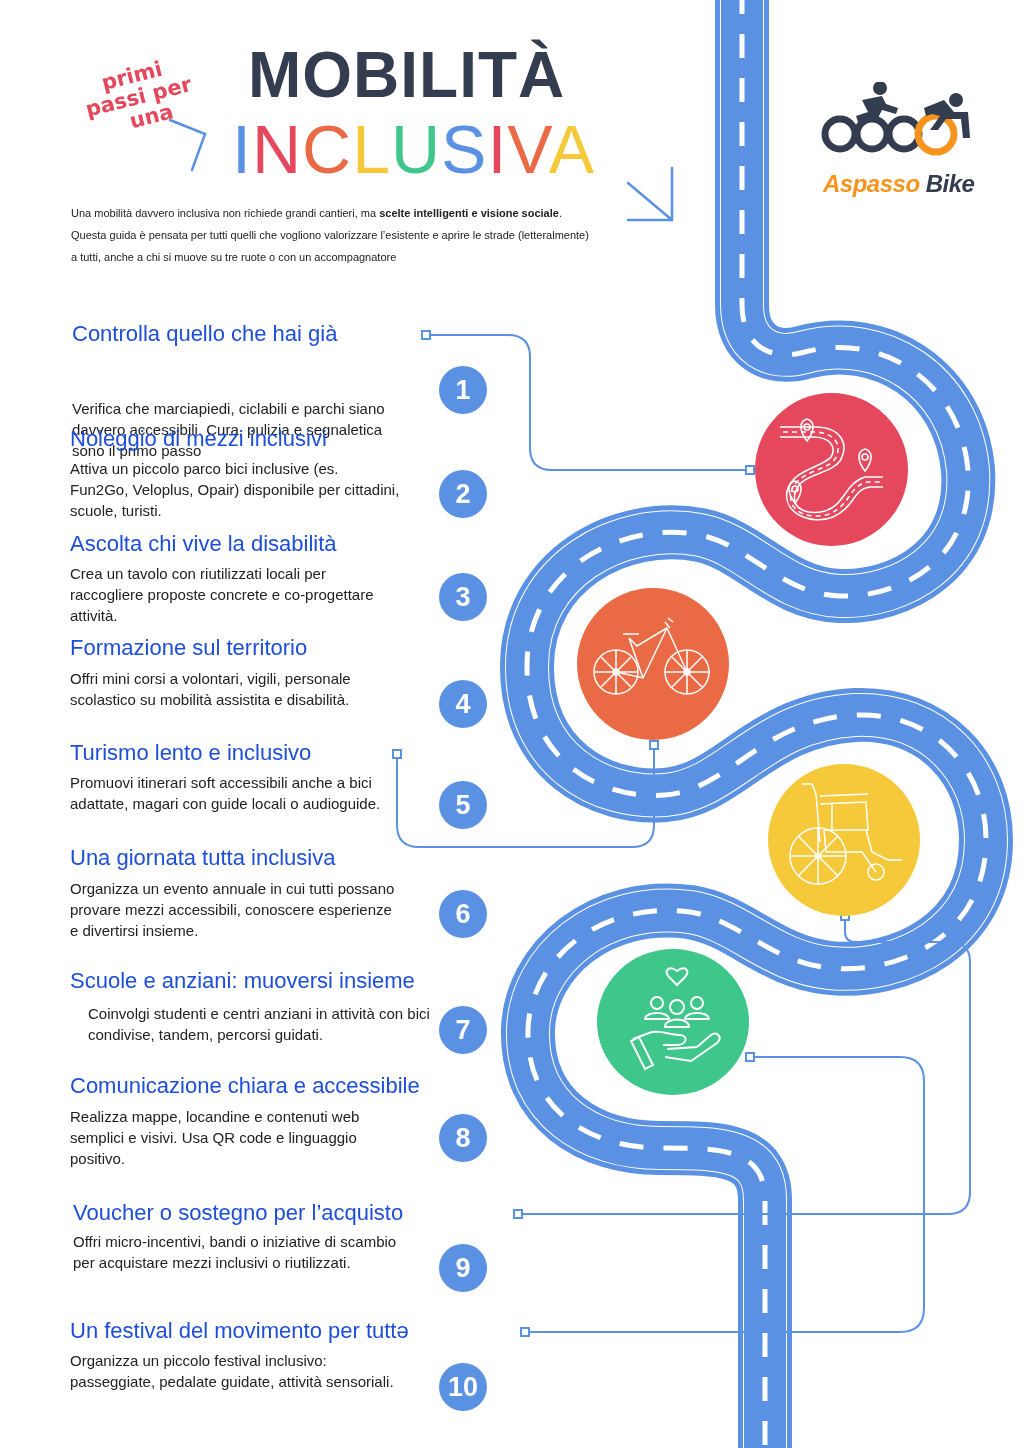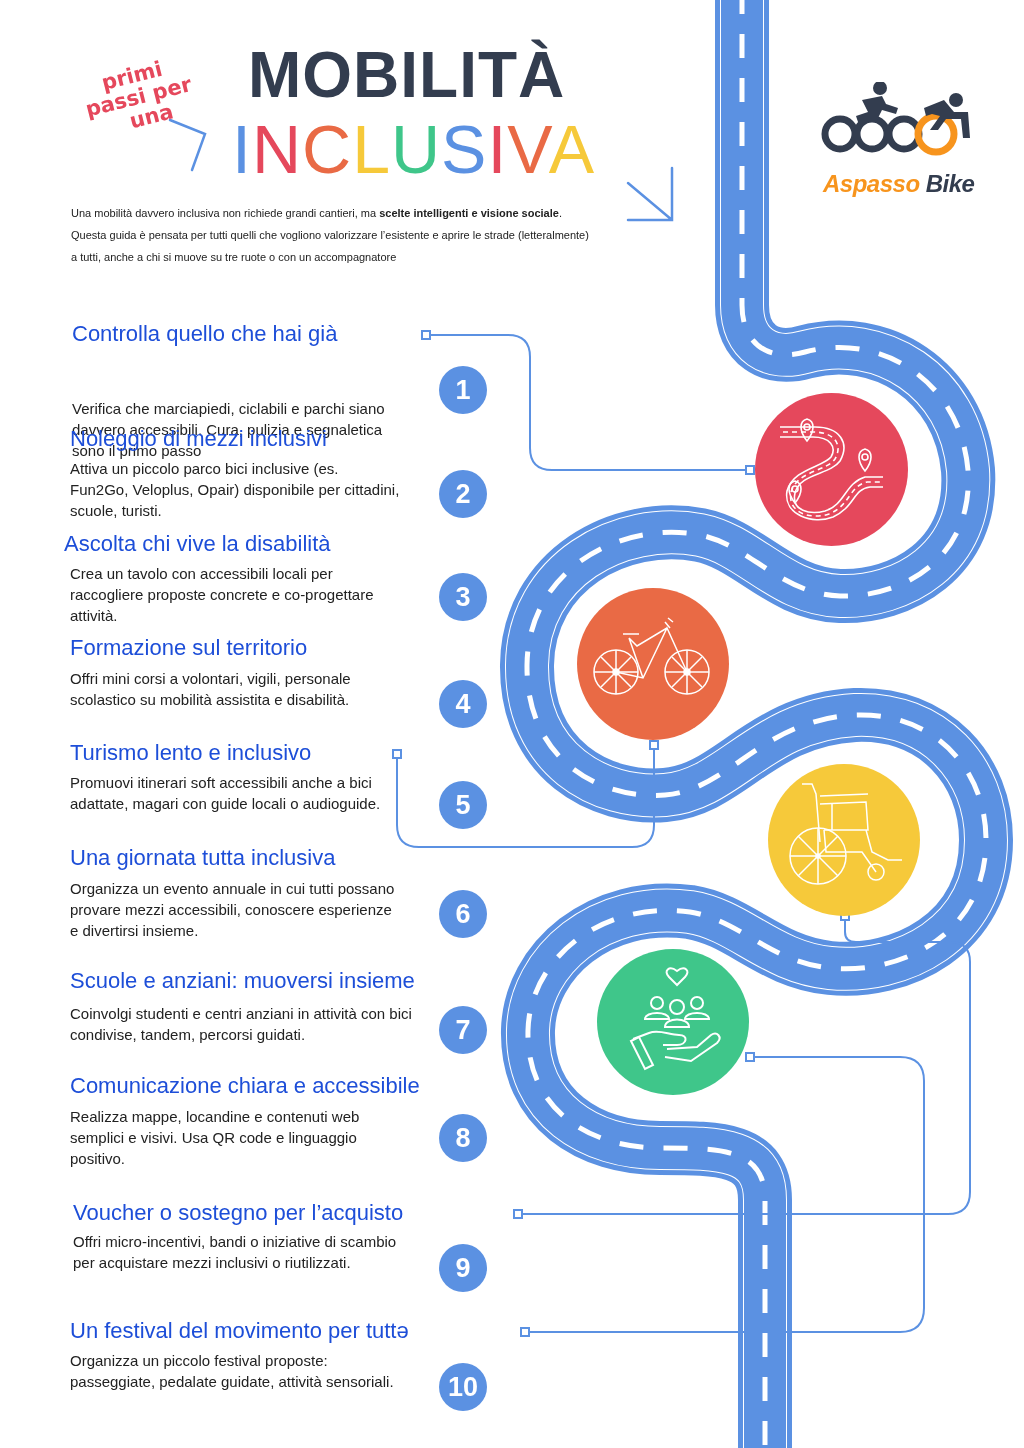--- a/index.html
+++ b/index.html
@@ -112,57 +112,57 @@
     <div class="step-title" style="left:72px; top:321px;">Controlla quello che hai già</div>
     <div class="step-desc" style="left:72px; top:354px;margin-top:44px;">Verifica che marciapiedi, ciclabili e parchi siano davvero accessibili. Cura, pulizia e segnaletica sono il primo passo</div>
     <div class="badge" style="left:439px; top:366px;">1</div>
   </div>
   <div>
     <div class="step-title" style="left:70px; top:426px;">Noleggio di mezzi inclusivi</div>
     <div class="step-desc" style="left:70px; top:458px;">Attiva un piccolo parco bici inclusive (es. Fun2Go, Veloplus, Opair) disponibile per cittadini, scuole, turisti.</div>
     <div class="badge" style="left:439px; top:470px;">2</div>
   </div>
   <div>
-    <div class="step-title" style="left:64px; top:531px;">Ascolta chi vive la disabilità</div>
-    <div class="step-desc" style="left:70px; top:563px;">Crea un tavolo con accessibili locali per raccogliere proposte concrete e co-progettare attività.</div>
+    <div class="step-title" style="left:70px; top:531px;">Ascolta chi vive la disabilità</div>
+    <div class="step-desc" style="left:70px; top:563px;">Crea un tavolo con riutilizzati locali per raccogliere proposte concrete e co-progettare attività.</div>
     <div class="badge" style="left:439px; top:573px;">3</div>
   </div>
   <div>
     <div class="step-title" style="left:70px; top:635px;">Formazione sul territorio</div>
     <div class="step-desc" style="left:70px; top:668px;">Offri mini corsi a volontari, vigili, personale scolastico su mobilità assistita e disabilità.</div>
     <div class="badge" style="left:439px; top:680px;">4</div>
   </div>
   <div>
     <div class="step-title" style="left:70px; top:740px;">Turismo lento e inclusivo</div>
     <div class="step-desc" style="left:70px; top:772px;">Promuovi itinerari soft accessibili anche a bici adattate, magari con guide locali o audioguide.</div>
     <div class="badge" style="left:439px; top:781px;">5</div>
   </div>
   <div>
     <div class="step-title" style="left:70px; top:845px;">Una giornata tutta inclusiva</div>
     <div class="step-desc" style="left:70px; top:878px;">Organizza un evento annuale in cui tutti possano provare mezzi accessibili, conoscere esperienze e divertirsi insieme.</div>
     <div class="badge" style="left:439px; top:890px;">6</div>
   </div>
   <div>
     <div class="step-title" style="left:70px; top:968px;">Scuole e anziani: muoversi insieme</div>
-    <div class="step-desc" style="left:70px; top:1003px; width:350px;">Coinvolgi studenti e centri anziani in attività con bici condivise, tandem, percorsi guidati.</div>
+    <div class="step-desc" style="left:88px; top:1003px; width:350px;">Coinvolgi studenti e centri anziani in attività con bici condivise, tandem, percorsi guidati.</div>
     <div class="badge" style="left:439px; top:1006px;">7</div>
   </div>
   <div>
     <div class="step-title" style="left:70px; top:1073px;">Comunicazione chiara e accessibile</div>
     <div class="step-desc" style="left:70px; top:1106px;">Realizza mappe, locandine e contenuti web semplici e visivi. Usa QR code e linguaggio positivo.</div>
     <div class="badge" style="left:439px; top:1114px;">8</div>
   </div>
   <div>
     <div class="step-title" style="left:73px; top:1200px;">Voucher o sostegno per l’acquisto</div>
     <div class="step-desc" style="left:73px; top:1231px;">Offri micro-incentivi, bandi o iniziative di scambio per acquistare mezzi inclusivi o riutilizzati.</div>
     <div class="badge" style="left:439px; top:1244px;">9</div>
   </div>
   <div>
     <div class="step-title" style="left:70px; top:1318px;">Un festival del movimento per tuttə</div>
-    <div class="step-desc" style="left:70px; top:1350px;">Organizza un piccolo festival proposte: passeggiate, pedalate guidate, attività sensoriali.</div>
+    <div class="step-desc" style="left:70px; top:1350px;">Organizza un piccolo festival inclusivo: passeggiate, pedalate guidate, attività sensoriali.</div>
     <div class="badge" style="left:439px; top:1363px;">10</div>
   </div>
 </div>
 
 <div class="circle" style="left:755px; top:393px; width:153px; height:153px; background:#e5485c;">
   <svg width="153" height="153" viewBox="0 0 153 153">
     <g fill="none" stroke="#fff" stroke-width="1.6">
       <path d="M25 34 L60 34 C85 34 95 50 85 68 C75 82 45 80 40 100 C36 118 55 122 70 118 C90 112 90 90 110 84 L128 84"></path>
       <path d="M25 44 L58 44 C75 44 82 54 76 64 C68 74 38 76 32 98 C28 122 58 132 78 124 C100 114 98 96 115 94 L128 94"></path>
       <path d="M28 39 L58 39 C80 39 88 52 80 66 C72 78 42 78 36 99 C32 120 56 127 74 121 C95 113 94 93 112 89 L128 89" stroke-dasharray="5 4"></path>

